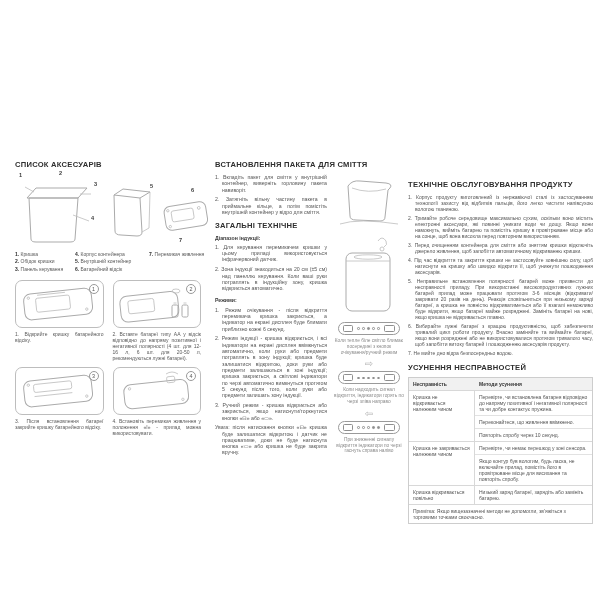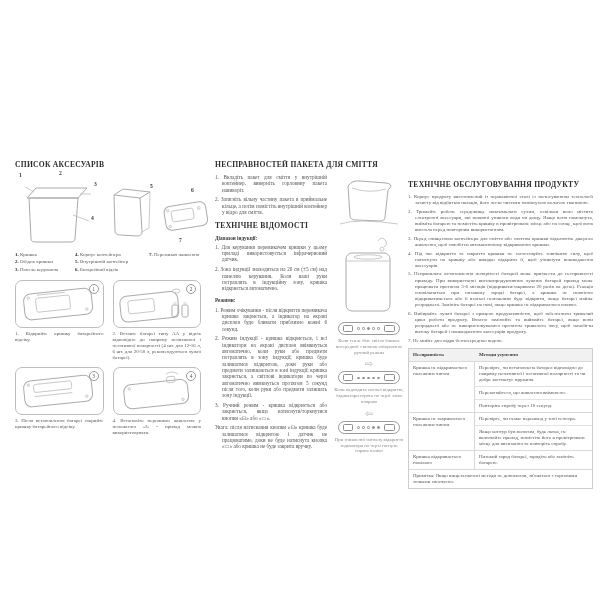--- a/index.html
+++ b/index.html
@@ -1,17 +1,17 @@
 <!DOCTYPE html>
 <html><head>
 <meta charset="utf-8">
 <style>
   html,body{margin:0;padding:0;background:#fff;}
   #page{position:relative;width:600px;height:600px;background:#ffffff;overflow:hidden;
-        font-family:Liberation Serif, serif;color:#4a4a4a;}
+        font-family:Liberation Sans, sans-serif;color:#4a4a4a;}
   .col{position:absolute;top:160px;}
   #col-left{left:15px;width:186px;}
   #col-mid{left:215px;width:189px;}
   #col-right{left:408px;width:185px;margin-top:20px;}
   h3.sec{font-size:7.6px;font-weight:bold;color:#2e2e2e;letter-spacing:.25px;margin:0 0 5px 0;}
   .body-txt{font-size:5.2px;line-height:6.3px;text-align:justify;color:#565656;}
   .num-item{padding-left:7px;text-indent:-7px;margin:0 0 3.5px 0;}
   .sublabel{font-size:5.2px;font-weight:bold;color:#3a3a3a;margin:4px 0 3px 0;}
   
   #figs{position:relative;height:72px;margin-top:6px;}
@@ -170,26 +170,26 @@
             </g>
           </svg>
           <span class="step-circ">4</span>
         </div>
         <div class="bat-cap">4. Встановіть перемикач живлення у положення «І» - прилад можна використовувати.</div>
       </div>
     </div>
   </div>
 
   <div class="col" id="col-mid">
-    <h3 class="sec">НЕСПРАВНОСТЕЙ ПАКЕТА ДЛЯ СМІТТЯ</h3>
+    <h3 class="sec">ВСТАНОВЛЕННЯ ПАКЕТА ДЛЯ СМІТТЯ</h3>
     <div class="mid-flex">
       <div class="mid-text body-txt">
         <p class="num-item">1. Вкладіть пакет для сміття у внутрішній контейнер, виверніть горловину пакета навиворіт.</p>
         <p class="num-item">2. Затягніть вільну частину пакета в приймальне кільце, а потім помістіть внутрішній контейнер у відро для сміття.</p>
-        <h3 class="sec" style="margin-top:8px;">ТЕХНІЧНЕ ВІДОМОСТІ</h3>
+        <h3 class="sec" style="margin-top:8px;">ЗАГАЛЬНІ ТЕХНІЧНЕ</h3>
         <div class="sublabel">Діапазон індукції:</div>
         <p class="num-item">1. Для керування перемикачем кришки у цьому приладі використовується інфрачервоний датчик.</p>
         <p class="num-item">2. Зона індукції знаходиться на 20 см (±5 см) над панеллю керування. Коли ваші руки потраплять в індукційну зону, кришка відкриється автоматично.</p>
         <div class="sublabel" style="margin-top:6px;">Режими:</div>
         <p class="num-item">1. Режим очікування - після відкриття перемикача кришка закриється, а індикатор на екрані дисплея буде блимати приблизно кожні 6 секунд.</p>
         <p class="num-item">2. Режим індукції - кришка відкриється, і всі індикатори на екрані дисплея ввімкнуться автоматично, коли руки або предмети потраплять в зону індукції; кришка буде залишатися відкритою, доки руки або предмети залишаються в зоні індукції; кришка закриється, а світлові індикатори по черзі автоматично вимкнуться протягом 5 секунд після того, коли руки або предмети залишать зону індукції.</p>
         <p class="num-item">3. Ручний режим - кришка відкриється або закриється, якщо натиснути/торкнутися кнопки «⊟» або «▭».</p>
         <p class="num-item">Увага: після натискання кнопки «⊟» кришка буде залишатися відкритою і датчик не працюватиме, доки не буде натиснута кнопка «▭» або кришка не буде закрита вручну.</p>
       </div>
 
@@ -255,20 +255,21 @@
     <div class="body-txt">
       <p class="num-item">1. Корпус продукту виготовлений із нержавіючої сталі із застосуванням технології захисту від відбитків пальців, його легко чистити напівсухою вологою тканиною.</p>
       <p class="num-item">2. Тримайте робоче середовище максимально сухим, оскільки воно містить електронні аксесуари, які повинні уникати води чи дощу. Якщо вони намокнуть, вийміть батарею та помістіть кришку в провітрюване місце або на сонце, щоб вона висохла перед повторним використанням.</p>
       <p class="num-item">3. Перед очищенням контейнера для сміття або зняттям кришки відключіть джерело живлення, щоб запобігти автоматичному відкриванню кришки.</p>
       <p class="num-item">4. Під час відкриття та закриття кришки не застосовуйте зовнішню силу, щоб натиснути на кришку або швидко відкрити її, щоб уникнути пошкодження аксесуарів.</p>
       <p class="num-item">5. Неправильне встановлення полярності батарей може призвести до несправності приладу. При використанні високопродуктивних лужних батарей прилад може працювати протягом 3-6 місяців (відкривати/закривати 20 разів на день). Реакція сповільниться при низькому заряді батареї, а кришка не повністю відкриватиметься або її взагалі неможливо буде відкрити, якщо батареї майже розряджені. Замініть батареї на нові, якщо кришка не відкривається плавно.</p>
       <p class="num-item">6. Вибирайте лужні батареї з кращою продуктивністю, щоб забезпечити тривалий цикл роботи продукту. Вчасно заміняйте та виймайте батареї, якщо вони розряджені або не використовувалися протягом тривалого часу, щоб запобігти витоку батарей і пошкодженню аксесуарів продукту.</p>
       <p class="num-item">7. Не мийте дно відра безпосередньо водою.</p>
     </div>
 
+    <h3 class="sec" style="margin-top:7px;">УСУНЕННЯ НЕСПРАВНОСТЕЙ</h3>
     <div class="tbl">
       <div class="t-head">
         <div>Несправність</div>
         <div>Методи усунення</div>
       </div>
       <div class="t-row">
         <div class="t-prob">Кришка не відкривається належним чином</div>
         <div class="t-methods">
           <div>Перевірте, чи встановлена батарея відповідно до напряму позитивної і негативної полярності та чи добре контактує пружина.</div>
           <div>Переконайтеся, що живлення ввімкнено.</div>

